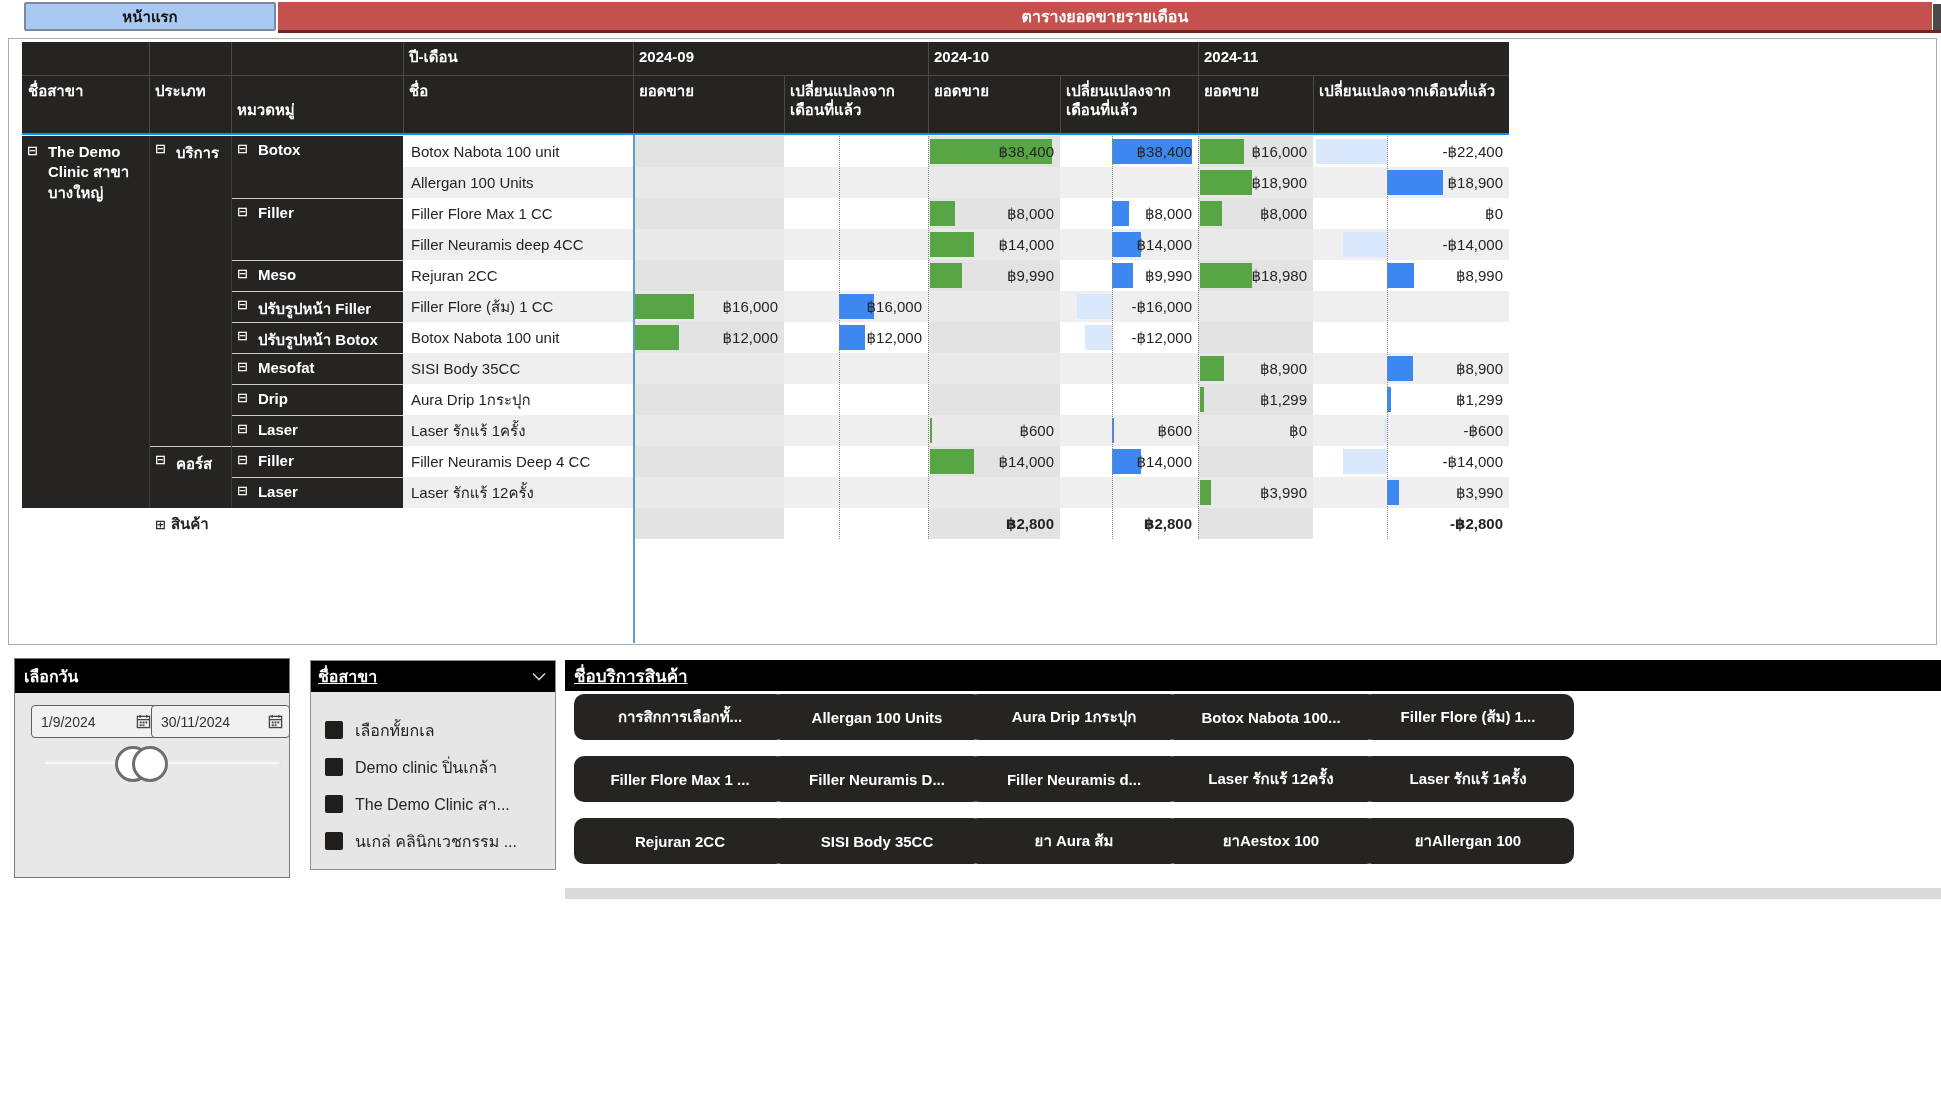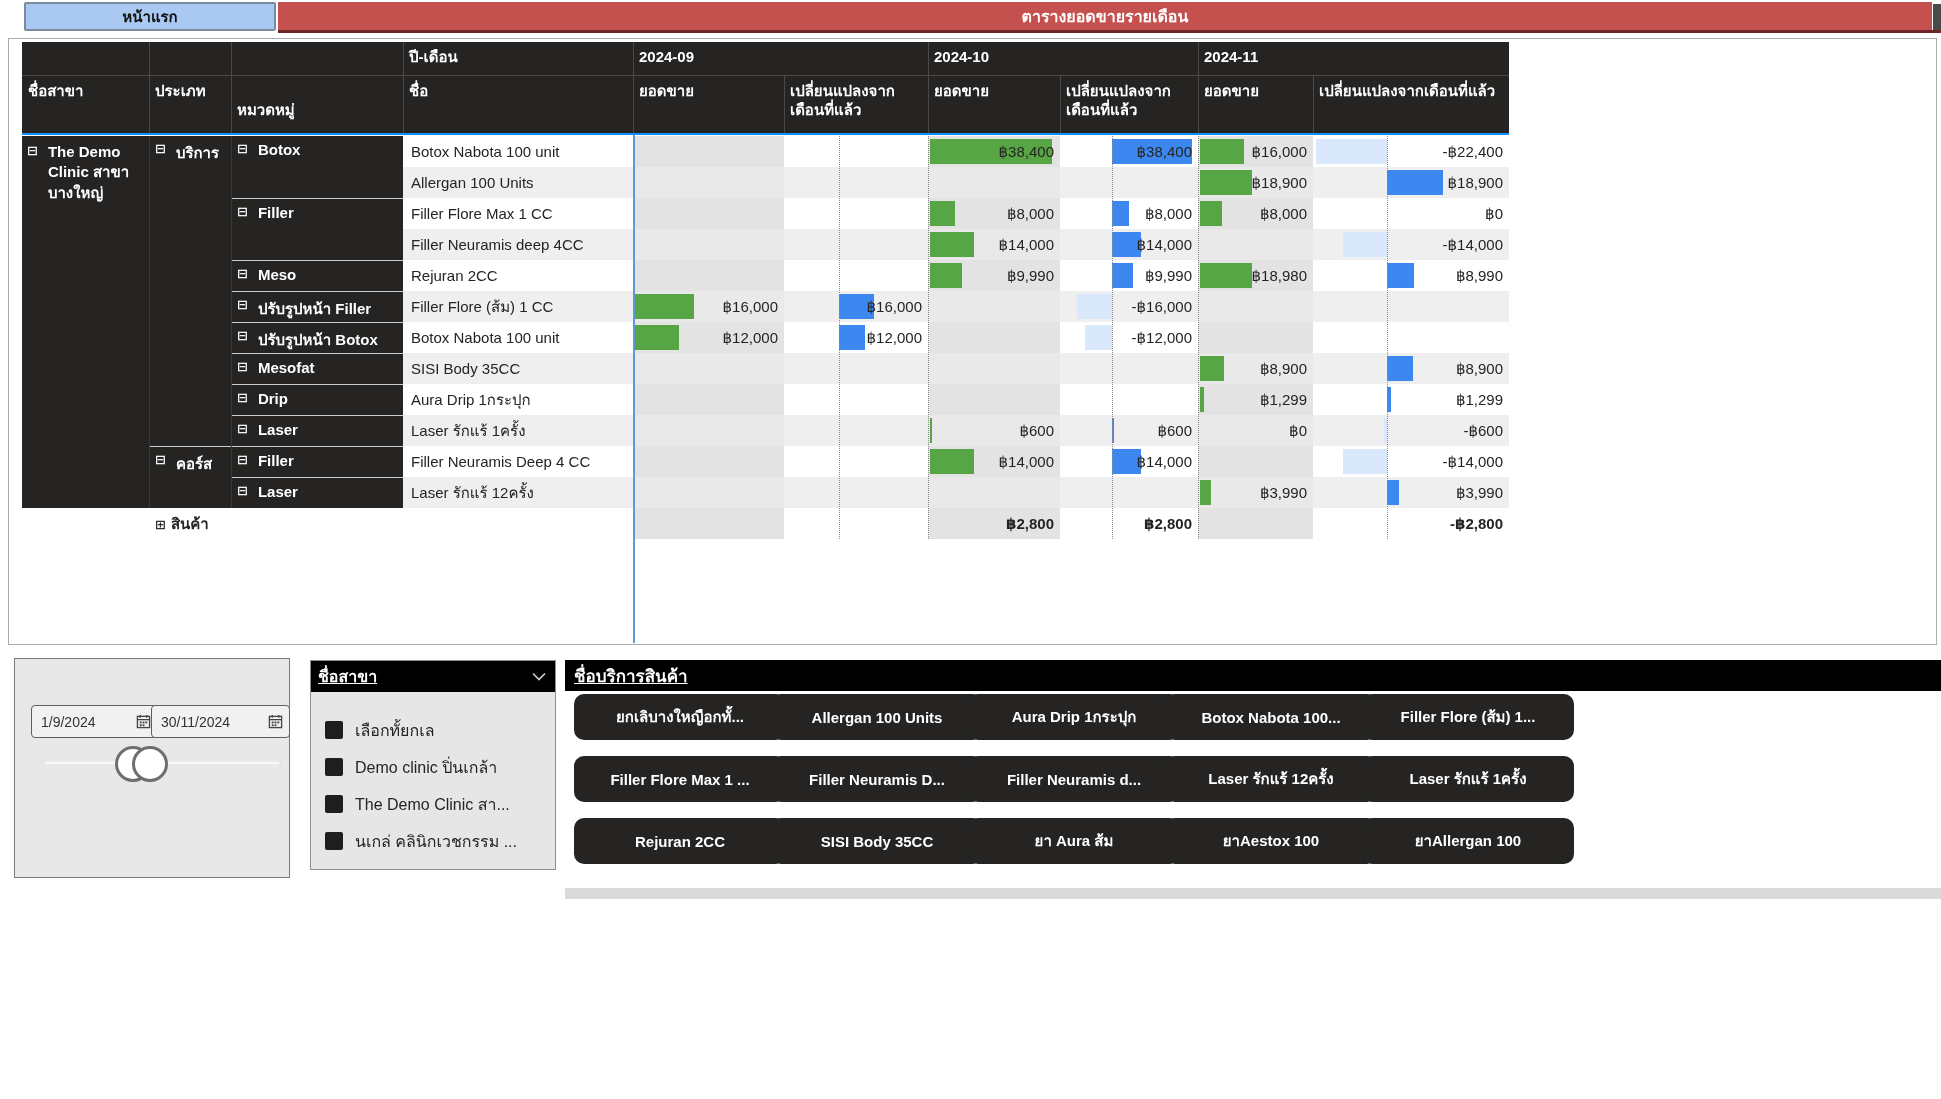--- a/index.html
+++ b/index.html
@@ -301,20 +301,23 @@
     <div class="abs cell-txt" style="left: 1301px; top: 508px; width: 190px; height: 31px; text-align: right; font-weight: bold;">-฿2,800</div>
     <div class="abs" style="left: 916px; top: 136px; width: 1px; height: 403px; background: transparent; border-left: 1px dotted rgb(138, 138, 138);"></div>
     <div class="abs" style="left: 1186px; top: 136px; width: 1px; height: 403px; background: transparent; border-left: 1px dotted rgb(138, 138, 138);"></div>
     <div class="abs" style="left: 827px; top: 136px; width: 1px; height: 403px; background: transparent; border-left: 1px dotted rgb(138, 138, 138);"></div>
     <div class="abs" style="left: 1100px; top: 136px; width: 1px; height: 403px; background: transparent; border-left: 1px dotted rgb(138, 138, 138);"></div>
     <div class="abs" style="left: 1375px; top: 136px; width: 1px; height: 403px; background: transparent; border-left: 1px dotted rgb(138, 138, 138);"></div>
     <div class="abs" style="left: 621px; top: 135px; width: 2px; height: 508px; background: rgb(91, 155, 213);"></div>
   </div>
 
 <div class="abs date-slicer">
+  <div class="panel-hdr date-hdr">
+    <span>เลือกวัน</span>
+  </div>
   <div class="date-box" style="left:16px;width:110px;">
     <span>1/9/2024</span>
     <svg width="15" height="15" viewBox="0 0 16 16">
         <rect x="1.5" y="2.5" width="13" height="12" fill="none" stroke="#444" stroke-width="1.4"></rect>
         <line x1="1.5" y1="6" x2="14.5" y2="6" stroke="#444" stroke-width="1.4"></line>
         <line x1="4.5" y1="1" x2="4.5" y2="4" stroke="#444" stroke-width="1.4"></line>
         <line x1="11.5" y1="1" x2="11.5" y2="4" stroke="#444" stroke-width="1.4"></line>
         <rect x="4" y="8" width="2" height="2" fill="#444"></rect>
         <rect x="7" y="8" width="2" height="2" fill="#444"></rect>
         <rect x="10" y="8" width="2" height="2" fill="#444"></rect>
@@ -367,21 +370,21 @@
         <span>นเกล่ คลินิกเวชกรรม ...</span>
       </div>
     </div>
 </div>
 
 <div class="abs service-slicer">
   <div class="panel-hdr service-hdr">
     <span class="t">ชื่อบริการสินค้า</span>
   </div>
   <div id="service-buttons">
-      <div class="svc-btn" style="left: 9px; top: 34px;">ยกเลิบางใหญือกทั้...</div>
+      <div class="svc-btn" style="left: 9px; top: 34px;">การสิกการเลือกทั้...</div>
       <div class="svc-btn" style="left: 206px; top: 34px;">Allergan 100 Units</div>
       <div class="svc-btn" style="left: 403px; top: 34px;">Aura Drip 1กระปุก</div>
       <div class="svc-btn" style="left: 600px; top: 34px;">Botox Nabota 100...</div>
       <div class="svc-btn" style="left: 797px; top: 34px;">Filler Flore (ส้ม) 1...</div>
       <div class="svc-btn" style="left: 9px; top: 96px;">Filler Flore Max 1 ...</div>
       <div class="svc-btn" style="left: 206px; top: 96px;">Filler Neuramis D...</div>
       <div class="svc-btn" style="left: 403px; top: 96px;">Filler Neuramis d...</div>
       <div class="svc-btn" style="left: 600px; top: 96px;">Laser รักแร้ 12ครั้ง</div>
       <div class="svc-btn" style="left: 797px; top: 96px;">Laser รักแร้ 1ครั้ง</div>
       <div class="svc-btn" style="left: 9px; top: 158px;">Rejuran 2CC</div>

